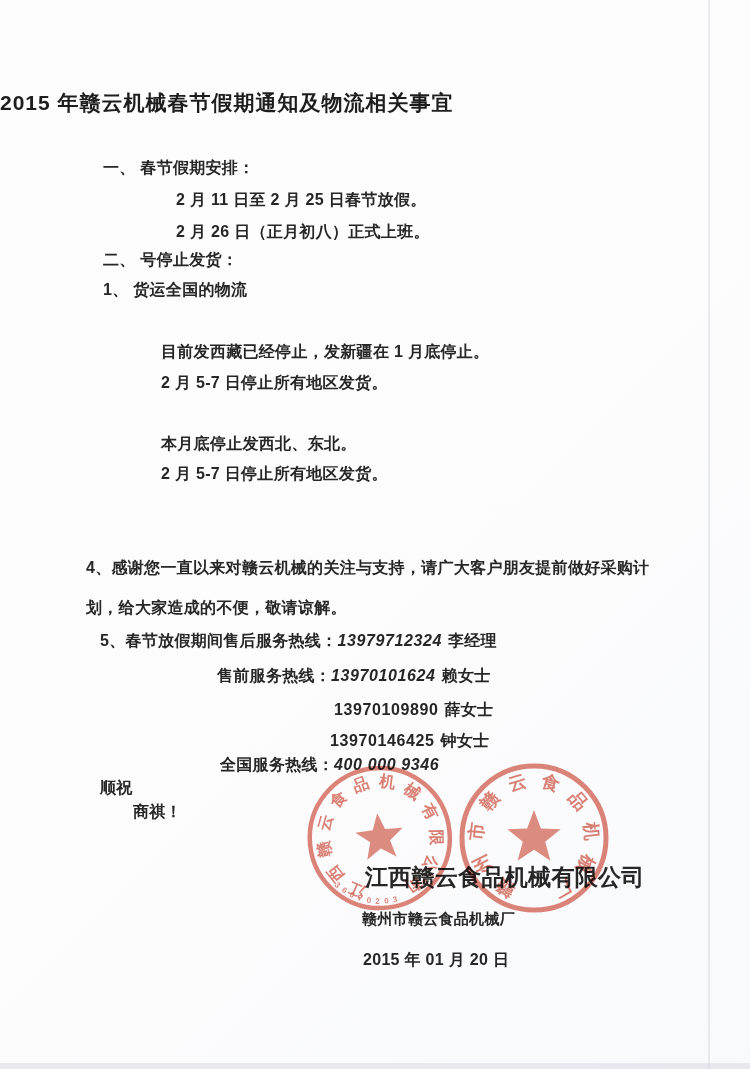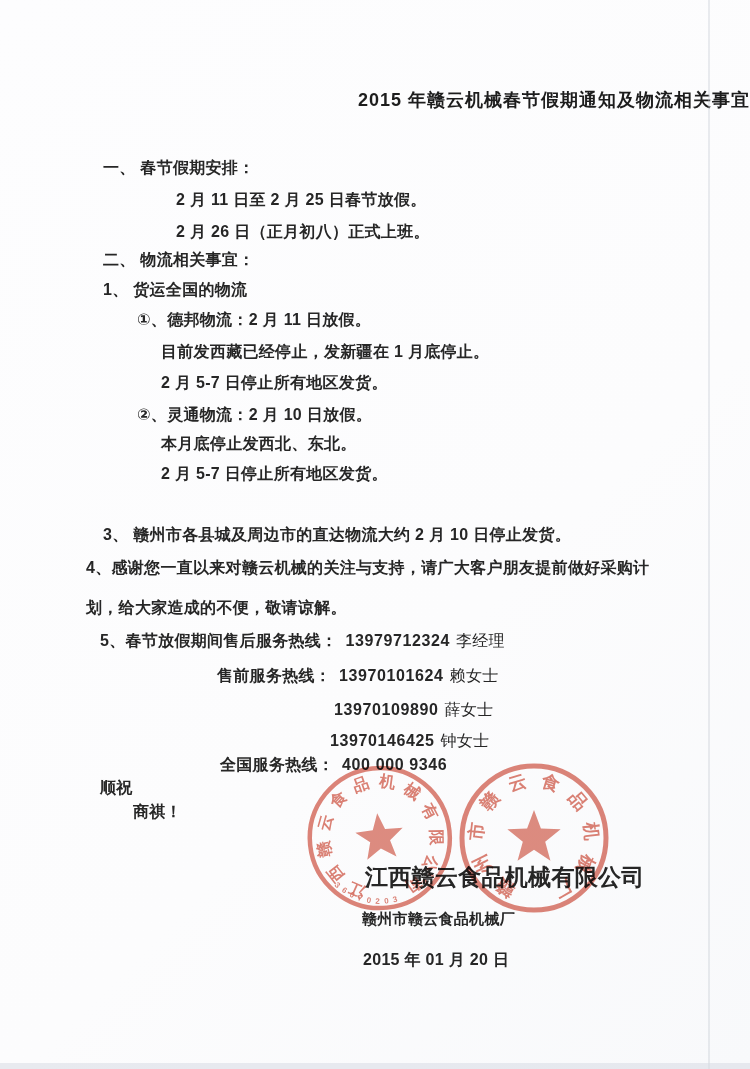--- a/index.html
+++ b/index.html
@@ -14,26 +14,26 @@
     background:linear-gradient(135deg,#fdfdfe 0%,#fcfcfd 60%,#f8f9fb 100%);
     overflow:hidden;
   }
   .line{
     position:absolute;white-space:nowrap;
     color:#262626;font-size:16px;font-weight:700;
     letter-spacing:0.3px;line-height:1.2;
   }
   .bold{font-weight:700;}
   .title{
-    left:0;width:100%;text-align:right;
-    font-size:18px;font-weight:700;letter-spacing:1px;color:#1d1d1d;
+    left:0;width:100%;text-align:left;
+    font-size:21px;font-weight:700;letter-spacing:1px;color:#1d1d1d;
   }
   .num{font-weight:700;letter-spacing:0.6px;margin:0 6px 0 4px;}
-  .num.first{margin-left:8px;}
-  .nm{font-weight:400;}
+  .num.first{margin-left:0;font-style:italic;}
+  .nm{font-weight:700;}
   .stamp{
     position:absolute;mix-blend-mode:multiply;opacity:0.82;
     pointer-events:none;
   }
   .stamp-left{left:306px;top:764px;transform:rotate(-6deg);}
   .stamp-right{left:458px;top:762px;}
   .edge-line{
     position:absolute;top:0;left:708px;width:2px;height:1069px;
     background:rgba(195,200,210,0.35);
   }
@@ -46,32 +46,29 @@
 <body>
 
 <div class="page">
 
   <div class="line title" style="top:90px">2015 年赣云机械春节假期通知及物流相关事宜</div>
 
   <div class="line bold" style="left:103px;top:158px">一、 春节假期安排：</div>
   <div class="line" style="left:176px;top:190px">2 月 11 日至 2 月 25 日春节放假。</div>
   <div class="line" style="left:176px;top:222px">2 月 26 日（正月初八）正式上班。</div>
 
-  <div class="line bold" style="left:103px;top:250px">二、 物流相关事宜：</div>
+  <div class="line bold" style="left:103px;top:250px">二、 号停止发货：</div>
   <div class="line bold" style="left:103px;top:280px">1、 货运全国的物流</div>
 
-  <div class="line" style="left:137px;top:310px">①、德邦物流：2 月 11 日放假。</div>
   <div class="line" style="left:161px;top:342px">目前发西藏已经停止，发新疆在 1 月底停止。</div>
   <div class="line" style="left:161px;top:373px">2 月 5-7 日停止所有地区发货。</div>
 
-  <div class="line" style="left:137px;top:405px">②、灵通物流：2 月 10 日放假。</div>
   <div class="line" style="left:161px;top:434px">本月底停止发西北、东北。</div>
   <div class="line" style="left:161px;top:464px">2 月 5-7 日停止所有地区发货。</div>
 
-  <div class="line" style="left:103px;top:525px">3、 赣州市各县城及周边市的直达物流大约 2 月 10 日停止发货。</div>
 
   <div class="line" style="left:86px;top:558px">4、感谢您一直以来对赣云机械的关注与支持，请广大客户朋友提前做好采购计</div>
   <div class="line" style="left:86px;top:598px">划，给大家造成的不便，敬请谅解。</div>
 
   <div class="line bold" style="left:100px;top:631px"><span>5、春节放假期间售后服务热线：</span><span class="num first">13979712324</span><span class="nm">李经理</span></div>
 
   <div class="line bold" style="left:217px;top:666px"><span>售前服务热线：</span><span class="num first">13970101624</span><span class="nm">赖女士</span></div>
 
   <div class="line bold" style="left:330px;top:700px"><span class="num" style="margin-left:4px">13970109890</span><span class="nm">薛女士</span></div>
 

